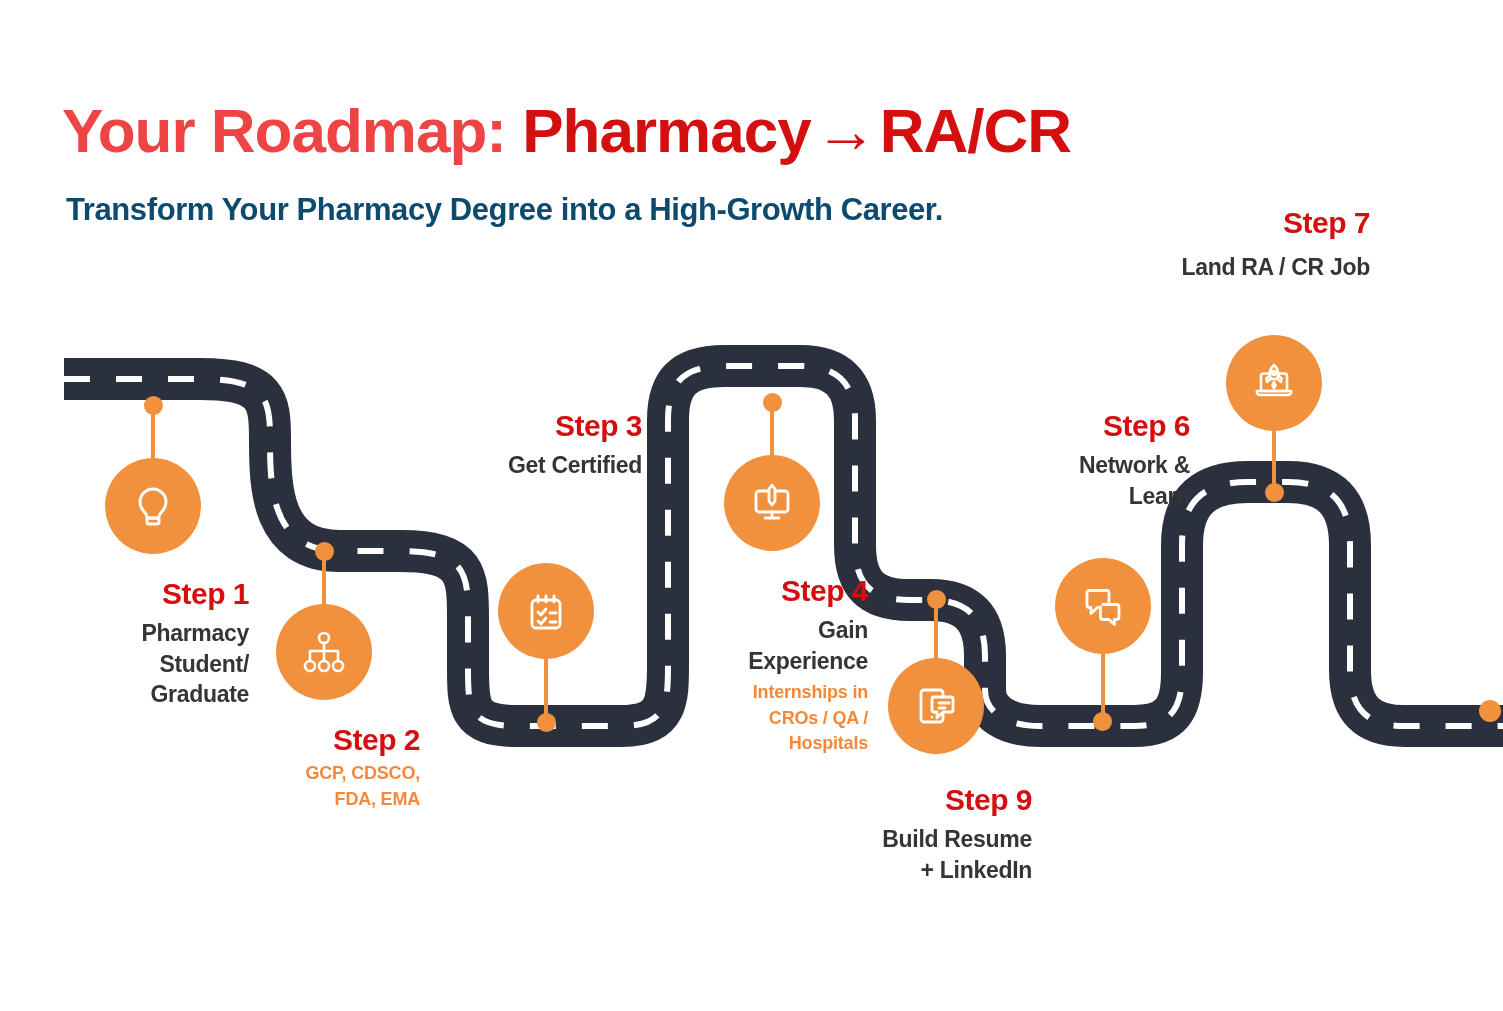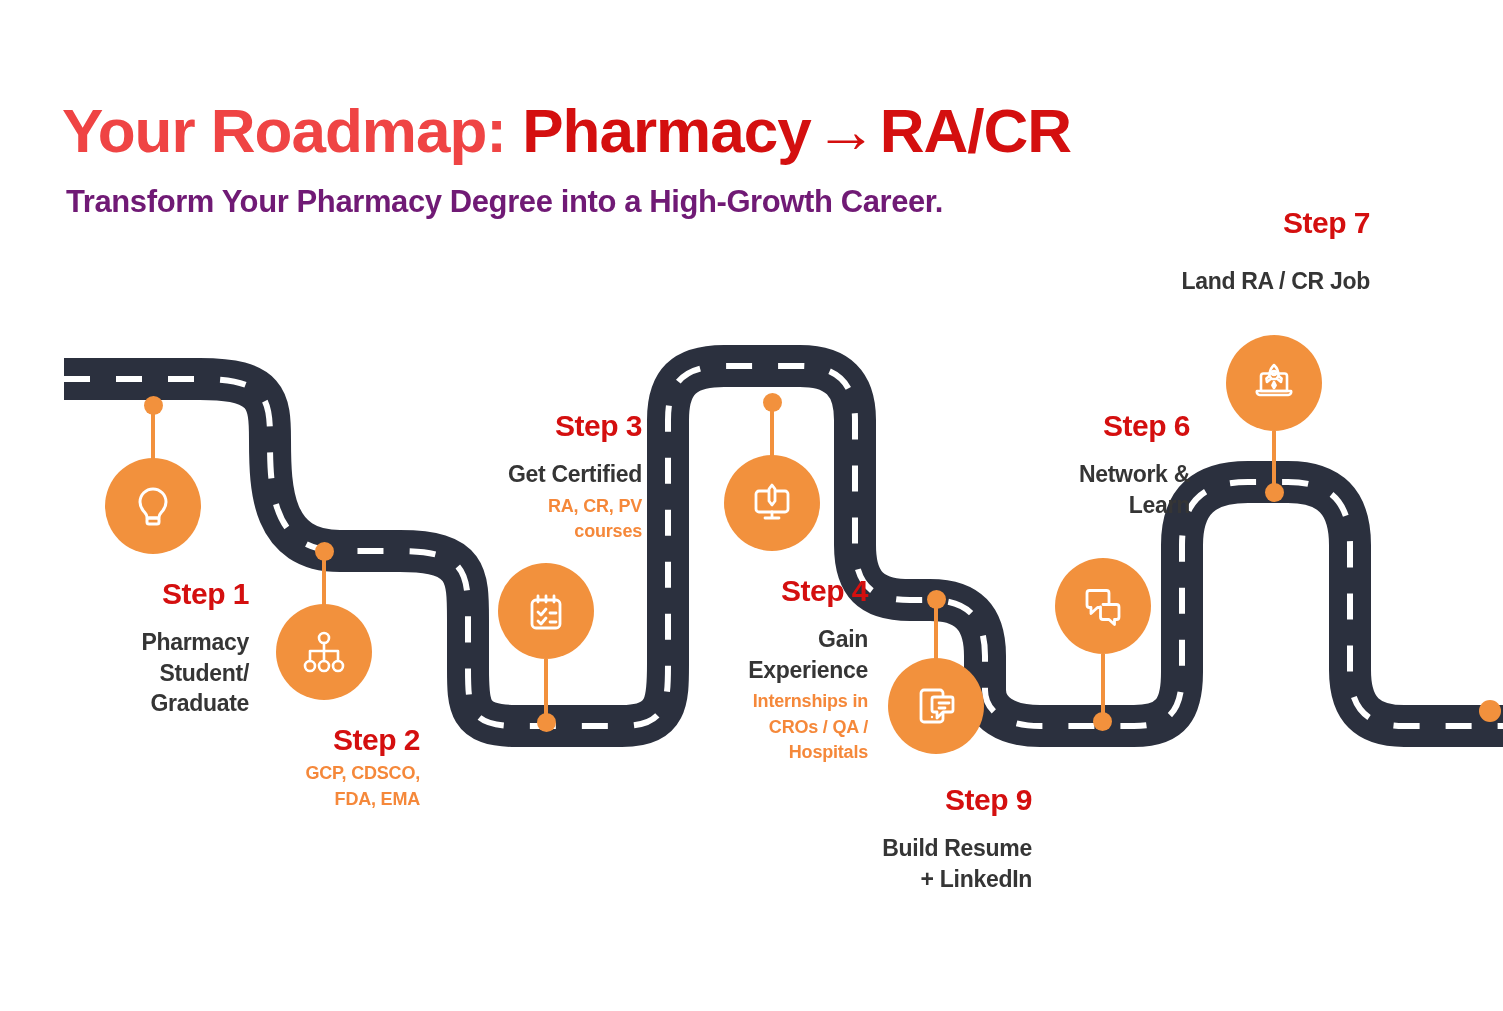--- a/index.html
+++ b/index.html
@@ -15,22 +15,22 @@
   .title {
     position:absolute; left:62px; top:98px;
     font-size:62px; font-weight:bold; letter-spacing:-1px;
     white-space:nowrap; line-height:1.05;
   }
   .title .dark { color:#ef4444; }
   .title .red  { color:#D40F0F; }
   .title .arrow { color:#D40F0F; font-weight:normal; padding:0 4px; }
 
   .subtitle {
-    position:absolute; left:66px; top:184px;
-    font-size:31px; font-weight:bold; color:#701a75;
+    position:absolute; left:66px; top:192px;
+    font-size:31px; font-weight:bold; color:#0c4a6e;
     white-space:nowrap; letter-spacing:-0.4px;
   }
 
   
   #road { position:absolute; left:0; top:0; width:1503px; height:1011px; }
 
   
   .node { position:absolute; }
 
   .connector {
@@ -50,21 +50,21 @@
   }
   .bubble svg { display:block; }
 
   .caption { position:absolute; text-align:right; width:100%; }
   .step-label {
     font-size:30px; font-weight:bold; color:#D40F0F;
     line-height:1.18; letter-spacing:-0.5px; white-space:nowrap;
   }
   .step-title {
     font-size:23px; font-weight:bold; color:#353535;
-    line-height:1.32; letter-spacing:-0.3px; margin-top:16px;
+    line-height:1.32; letter-spacing:-0.3px; margin-top:7px;
   }
   .step-sub {
     font-size:18px; font-weight:bold; color:#F5883A;
     line-height:1.42; letter-spacing:-0.2px; margin-top:4px;
   }
 </style>
 </head>
 <body>
 
 <div id="stage">
@@ -185,24 +185,20 @@
       </div>
     </div>
   </div>
 
   <div class="node" style="left:450px; top:408px; width:192px;">
     <div class="caption" style="top:0;">
       <div class="step-label">Step 3</div>
       <div class="step-title">
         <div>Get Certified</div>
       </div>
-      <div class="step-sub">
-        <div>RA, CR, PV</div>
-        <div>courses</div>
-      </div>
     </div>
     <div class="bubble" style="top:155px;">
       <span>
         <svg width="48" height="48" viewBox="0 0 48 48" fill="none" stroke="#fff" stroke-width="2.8" stroke-linecap="round" stroke-linejoin="round">
           <rect x="10" y="13" width="28" height="28" rx="4"></rect>
           <path d="M16 9 v6 M24 9 v6 M32 9 v6"></path>
           <path d="M16 25 l3 3 5-6"></path>
           <path d="M28 26 h6"></path>
           <path d="M16 34 l3 3 5-6"></path>
           <path d="M28 35 h6"></path>
@@ -277,21 +273,21 @@
         </svg>
       </span>
     </div>
     <div class="connector" style="top:246px; height:64px;"></div>
     <div class="cdot" style="top:304px;"></div>
   </div>
 
   <div class="node" style="left:1178px; top:205px; width:192px;">
     <div class="caption" style="top:0;">
       <div class="step-label">Step 7</div>
-      <div class="step-title" style="margin-top:26px; white-space:nowrap;">
+      <div class="step-title" style="margin-top:12px; white-space:nowrap;">
         <div>Land RA / CR Job</div>
       </div>
     </div>
     <div class="bubble" style="top:130px;">
       <span>
         <svg width="48" height="48" viewBox="0 0 48 48" fill="none" stroke="#fff" stroke-width="2.6" stroke-linecap="round" stroke-linejoin="round">
           <path d="M11 17 a2.5 2.5 0 0 1 2.5-2.5 h21 A2.5 2.5 0 0 1 37 17 v15 H11 Z"></path>
           <path d="M7 32 h34 a3 3 0 0 1-3 4 H10 a3 3 0 0 1-3-4 Z"></path>
           <path d="M24 6 c3.2 3 4.6 7 4.6 11 l-2.4 3 h-4.4 l-2.4-3 C19.4 13 20.8 9 24 6 Z"></path>
           <circle cx="24" cy="14" r="2"></circle>

